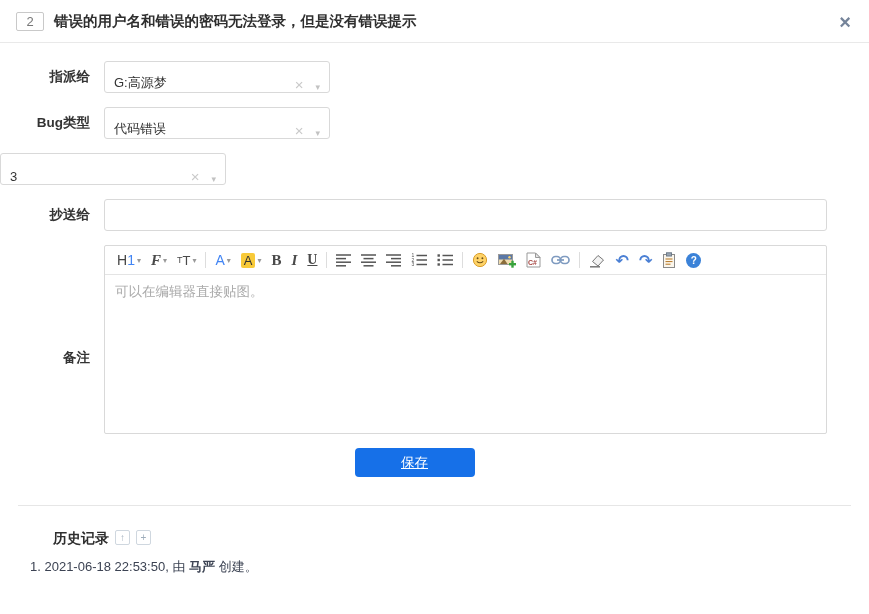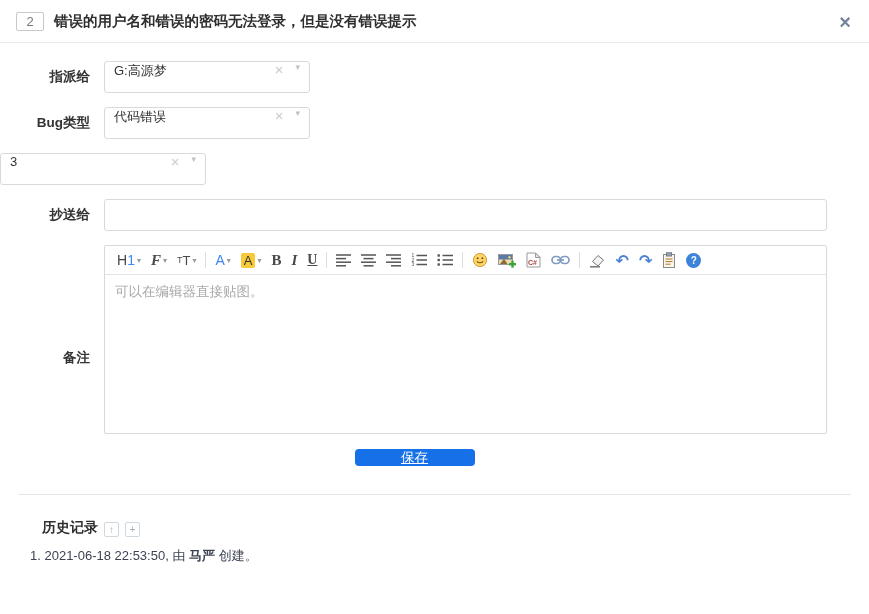--- a/index.html
+++ b/index.html
@@ -11,21 +11,21 @@
   .id-badge { display: inline-block; min-width: 28px; text-align: center; border: 1px solid #c9c9c9; border-radius: 2px; color: #777; font-size: 13px; padding: 1px 6px; margin-right: 10px; background: #fff; }
   .page-title { font-size: 14.5px; font-weight: bold; color: #2f2f2f; }
   .close-btn { margin-left: auto; color: #75849a; font-size: 20px; font-weight: bold; line-height: 18px; cursor: pointer; padding: 0 2px; }
 
   
   .form { padding: 18px 40px 0 0; }
   .row { display: flex; align-items: flex-start; margin-bottom: 14px; }
   .lbl { width: 104px; flex: 0 0 104px; text-align: right; padding-right: 14px; font-size: 13.5px; font-weight: bold; color: #333; line-height: 32px; }
   .row-comment .lbl { align-self: center; line-height: 18px; margin-top: 36px; }
 
-  .select { width: 206px; height: 32px; border: 1px solid #d9d9d9; border-radius: 3px; background: #fff; display: flex; align-items: flex-start; padding: 0 9px; cursor: pointer; }
+  .select { width: 226px; height: 32px; border: 1px solid #d9d9d9; border-radius: 3px; background: #fff; display: flex; align-items: flex-end; padding: 0 9px; cursor: pointer; }
   .sel-val { flex: 1; font-size: 13px; color: #333; }
   .sel-clear { color: #c9c9c9; font-size: 15px; line-height: 1; padding: 0 4px; cursor: pointer; }
   .sel-caret { color: #c2c2c2; font-size: 9px; margin-left: 8px; cursor: pointer; }
 
   .text-input { width: 723px; height: 32px; border: 1px solid #d9d9d9; border-radius: 3px; padding: 0 9px; font-size: 13px; color: #333; outline: none; font-family: inherit; }
 
   
   .editor { width: 723px; border: 1px solid #d9d9d9; border-radius: 2px; background: #fff; }
   .toolbar { display: flex; align-items: center; height: 29px; padding: 0 7px; border-bottom: 1px solid #e4e4e4; }
   .tb { display: inline-flex; align-items: center; justify-content: center; height: 22px; padding: 0 4px; margin: 0 1px; font-size: 14px; color: #4a4a4a; cursor: pointer; border-radius: 2px; }
@@ -41,26 +41,26 @@
   .tb-b { font-family: "Liberation Serif", "DejaVu Serif", serif; font-weight: bold; font-size: 15px; }
   .tb-i { font-family: "Liberation Serif", "DejaVu Serif", serif; font-style: italic; font-weight: bold; font-size: 15px; }
   .tb-u { font-family: "Liberation Serif", "DejaVu Serif", serif; font-weight: bold; text-decoration: underline; font-size: 14px; }
   .tb-undo { color: #4a7fd4; font-size: 16px; font-weight: bold; }
   .help-circle { width: 15px; height: 15px; border-radius: 50%; background: #3b82d8; color: #fff; font-size: 10px; font-weight: bold; display: flex; align-items: center; justify-content: center; }
   .ed-body { height: 158px; padding: 8px 10px; }
   .placeholder { color: #a9a9a9; font-size: 13.5px; }
 
   
   .save-row { margin-top: 14px; text-align: center; }
-  .save-btn { width: 120px; height: 17px; background: #1670e8; border: none; border-radius: 4px; color: #fff; font-size: 13.5px; cursor: pointer; font-family: inherit; text-decoration: underline; }
+  .save-btn { width: 120px; height: 29px; background: #1670e8; border: none; border-radius: 4px; color: #fff; font-size: 13.5px; cursor: pointer; font-family: inherit; text-decoration: underline; }
 
   
   .divider2 { border: none; border-top: 1px solid #e6e6e6; margin: 28px 18px 0 18px; }
   .history { padding: 24px 0 0 42px; }
-  .hist-head { display: flex; align-items: flex-end; }
+  .hist-head { display: flex; align-items: flex-start; margin-left: 11px; }
   .hist-title { font-size: 14px; font-weight: bold; color: #2f2f2f; }
   .hist-ico { width: 15px; height: 15px; border: 1px solid #cfd7df; border-radius: 2px; color: #9fadbb; font-size: 10px; line-height: 13px; text-align: center; margin-left: 6px; cursor: pointer; background: #fff; }
   .hist-entry { margin: 10px 0 0 -12px; font-size: 13px; color: #3c4353; }
   .hist-user { font-weight: bold; }
 
   svg { display: block; }
 </style>
 </head>
 <body>
 

